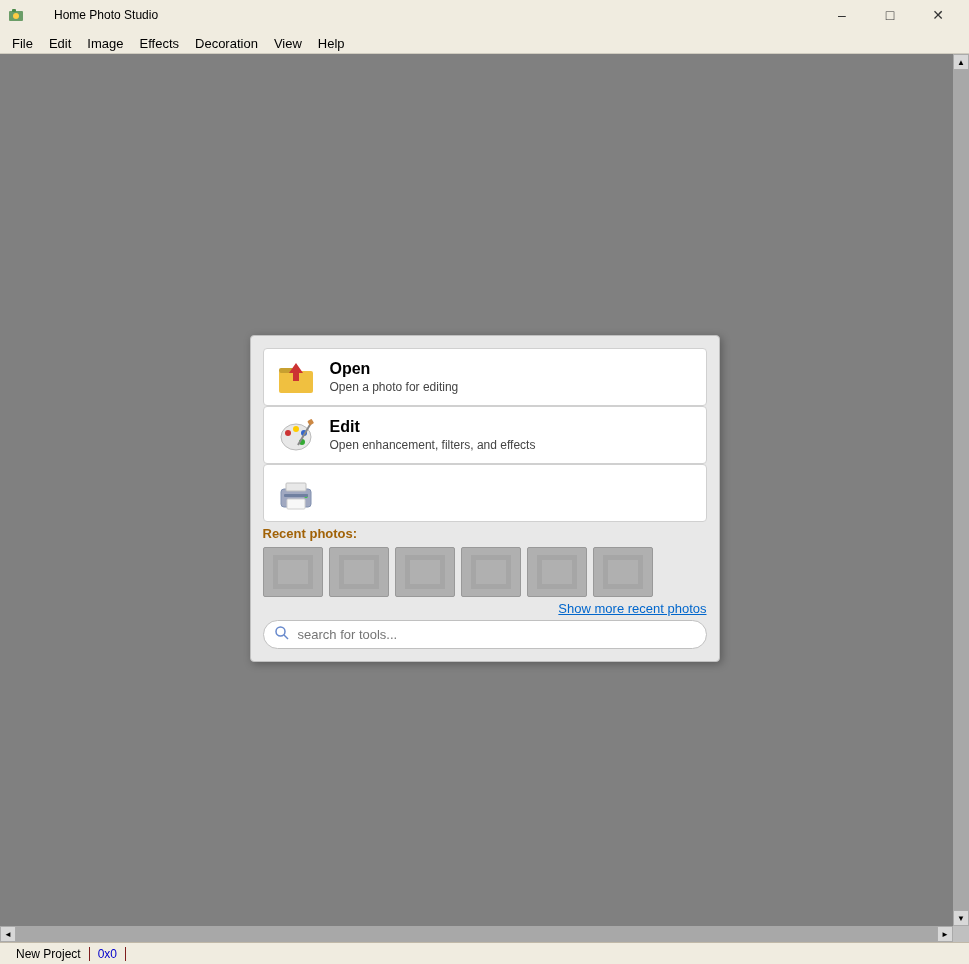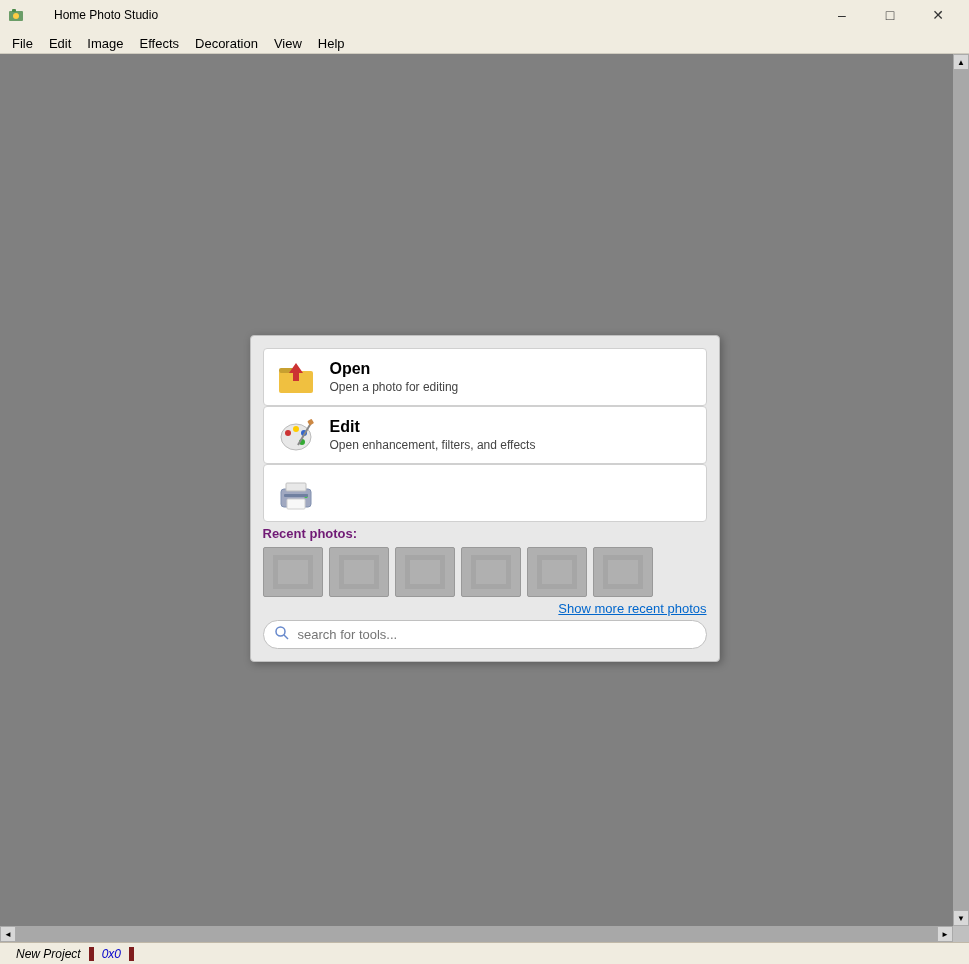--- a/index.html
+++ b/index.html
@@ -89,22 +89,21 @@
       display: flex;
       align-items: center;
       padding: 0 8px;
       font-size: 12px;
       color: #000;
       border-top: 1px solid #c0b8a8;
       flex-shrink: 0;
     }
     .status-item {
       padding: 0 8px;
-      border-right: 5px solid #7f1d1d;
-      font-style: italic;
+      border-right: 1px solid #7f1d1d;
     }
     .status-item.coord {
       color: #0000cc;
     }
 
     
     .welcome-panel {
       background: #e8e8e8;
       border: 1px solid #c0c0c0;
       border-radius: 4px;
@@ -154,21 +153,21 @@
       margin-top: 2px;
     }
 
     
     .recent-section {
       padding: 4px 0 0 0;
     }
     .recent-label {
       font-size: 13px;
       font-weight: bold;
-      color: #701a75;
+      color: #a16207;
       margin-bottom: 6px;
     }
     .recent-thumbs {
       display: flex;
       gap: 6px;
     }
     .recent-thumb {
       width: 60px;
       height: 50px;
       background: #b0b0b0;

